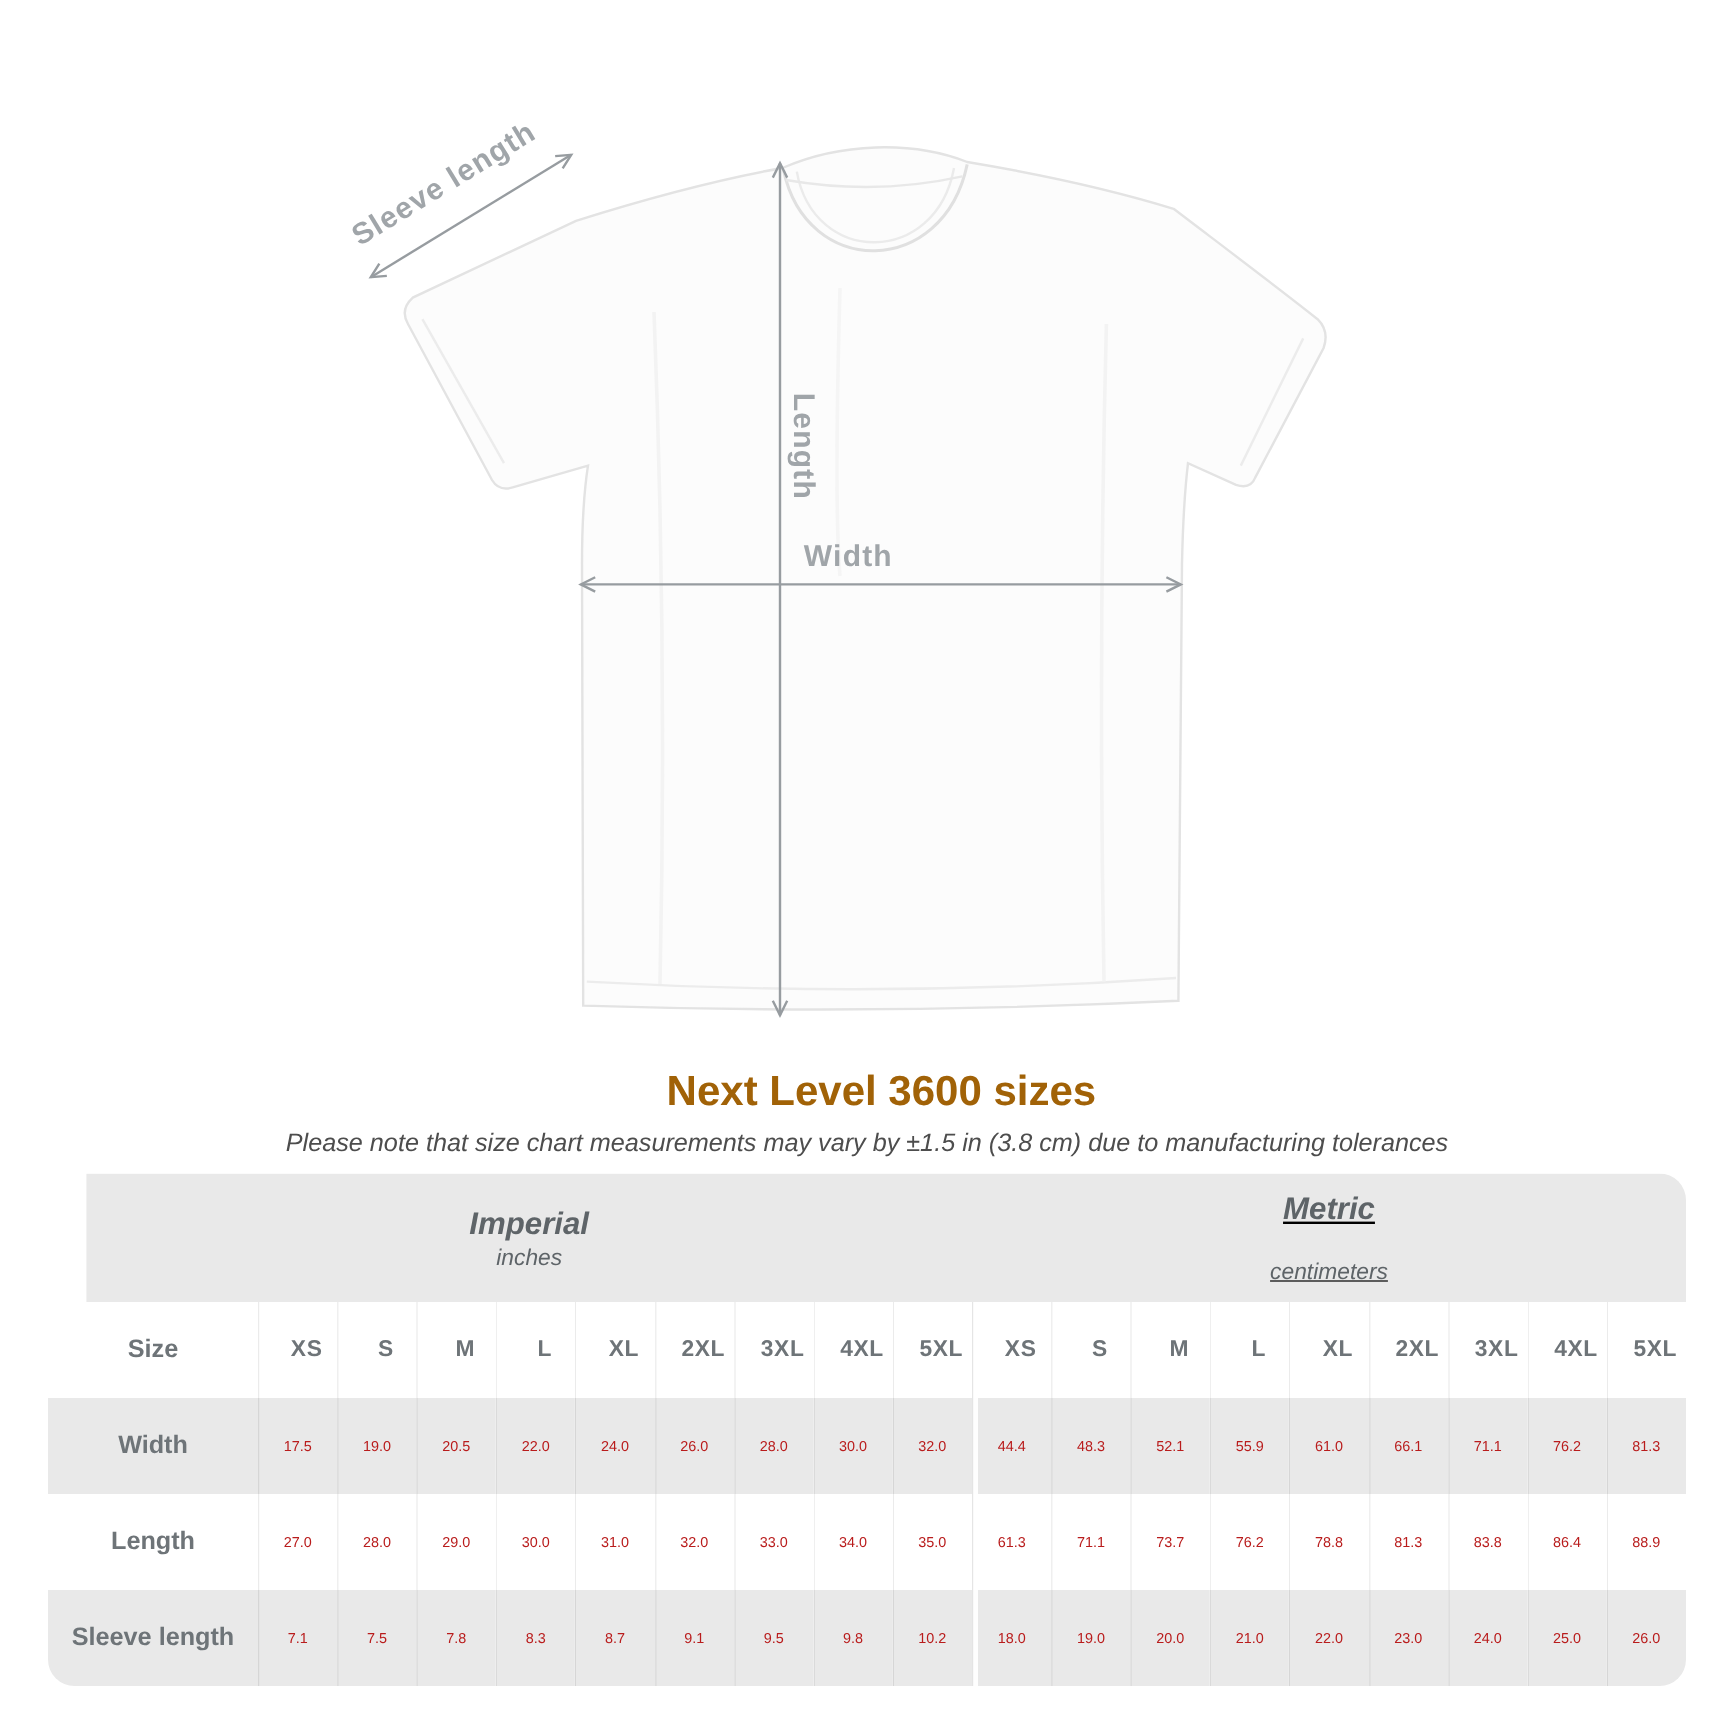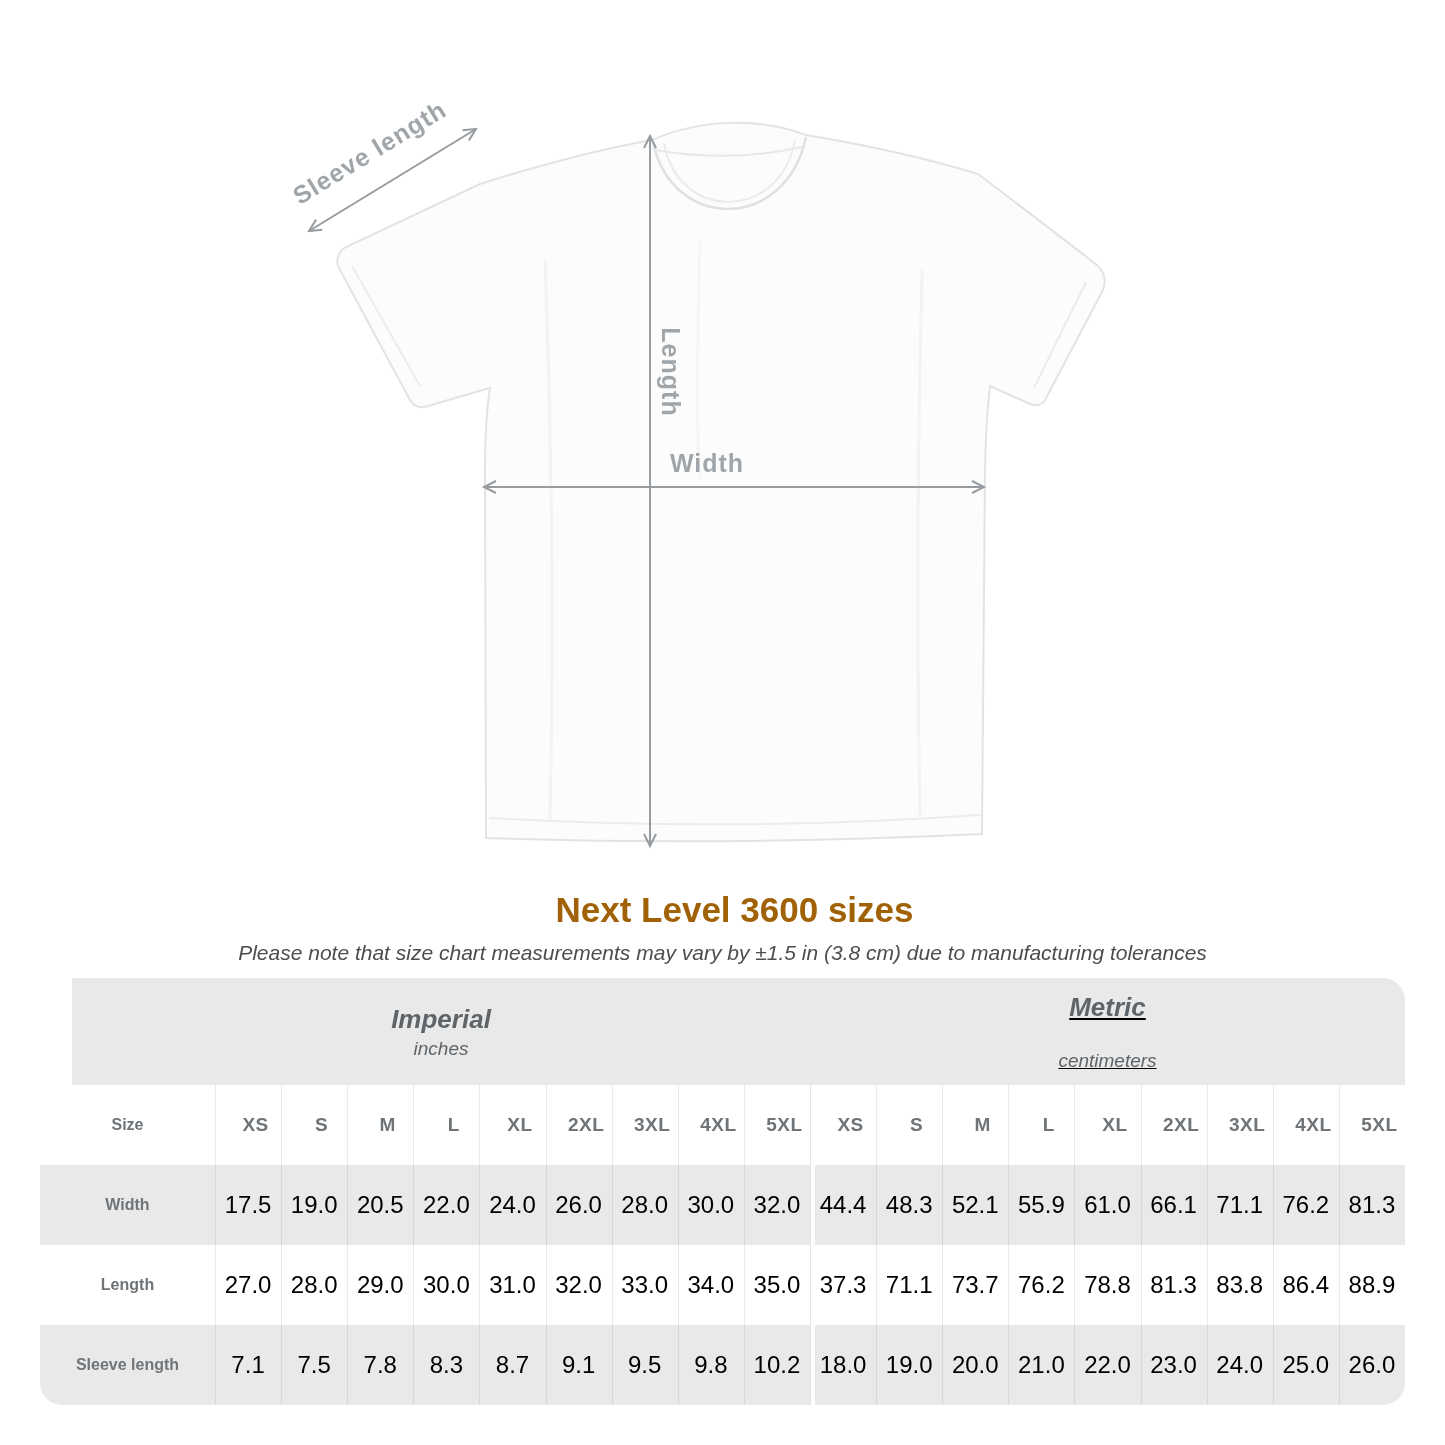--- a/index.html
+++ b/index.html
@@ -23,22 +23,22 @@
     display:grid; grid-template-columns:175px repeat(18, 1fr);
     grid-template-rows:107px 80px 80px 80px 80px;
     border-radius:22px; overflow:hidden; }
   .cell { display:flex; align-items:center; justify-content:center; }
   .band { background:#e9e9e9; flex-direction:column; gap:3px; }
   .band-l { grid-column:1 / 11;margin-left:32px; }
   .band-r { grid-column:11 / 20;text-decoration:underline; }
   .bt { font-weight:bold; font-style:italic; font-size:26px; color:#5e6468; }
   .bu { font-style:italic; font-size:19px; color:#5e6468; }
   .hdr { font-weight:bold; font-size:19px; color:#6e7478; letter-spacing:.5px;padding-left:15px; }
-  .lbl { font-weight:bold; font-size:16px; color:#6e7478; }
-  .val { font-size:24px; color:#000000; }
+  .lbl { font-weight:bold; font-size:21px; color:#6e7478; }
+  .val { font-size:12px; color:#b91c1c; }
   .gray { background:#e9e9e9; }
   .dvl { box-shadow: inset 1px 0 0 rgba(0,0,0,0.08); }
   .sect { box-shadow: inset 1px 0 0 rgba(0,0,0,0.10), inset 5px 0 0 rgba(255,255,255,0.92); }
 </style>
 </head>
 <body>
 
 <div class="page">
 
   <div class="diagram">
@@ -148,21 +148,21 @@
       <div class="cell lbl">Length</div>
       <div class="cell val dvl">27.0</div>
       <div class="cell val dvl">28.0</div>
       <div class="cell val dvl">29.0</div>
       <div class="cell val dvl">30.0</div>
       <div class="cell val dvl">31.0</div>
       <div class="cell val dvl">32.0</div>
       <div class="cell val dvl">33.0</div>
       <div class="cell val dvl">34.0</div>
       <div class="cell val dvl">35.0</div>
-      <div class="cell val dvl sect">37.3</div>
+      <div class="cell val dvl sect">61.3</div>
       <div class="cell val dvl">71.1</div>
       <div class="cell val dvl">73.7</div>
       <div class="cell val dvl">76.2</div>
       <div class="cell val dvl">78.8</div>
       <div class="cell val dvl">81.3</div>
       <div class="cell val dvl">83.8</div>
       <div class="cell val dvl">86.4</div>
       <div class="cell val dvl">88.9</div>
       <div class="cell lbl gray">Sleeve length</div>
       <div class="cell val dvl gray">7.1</div>

